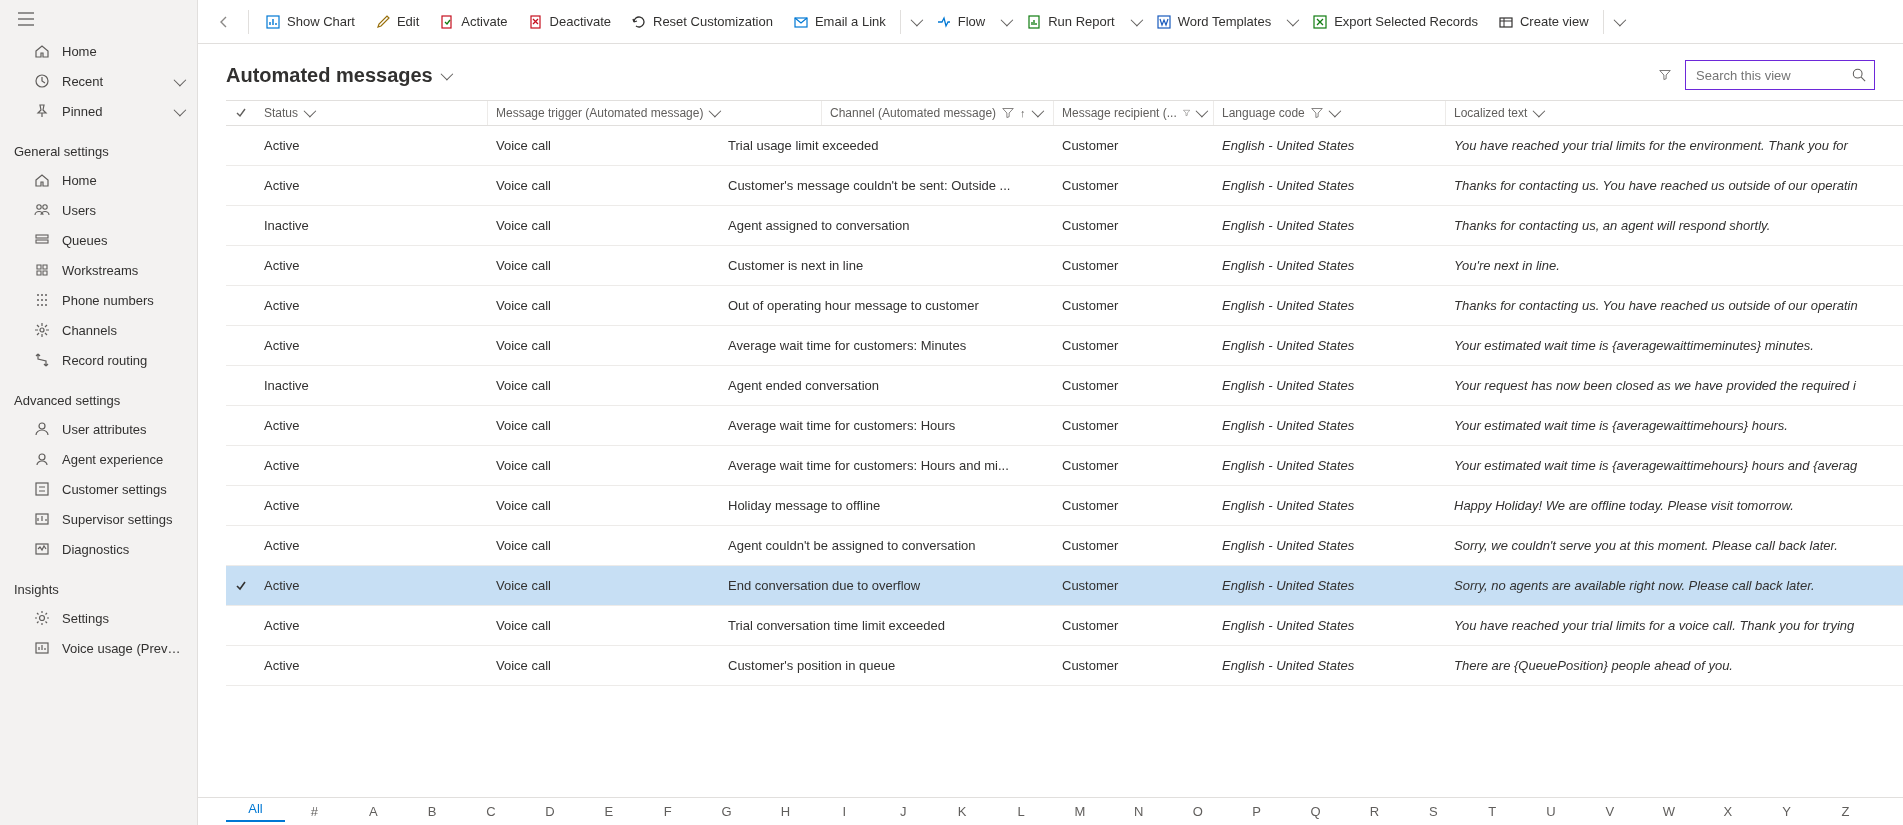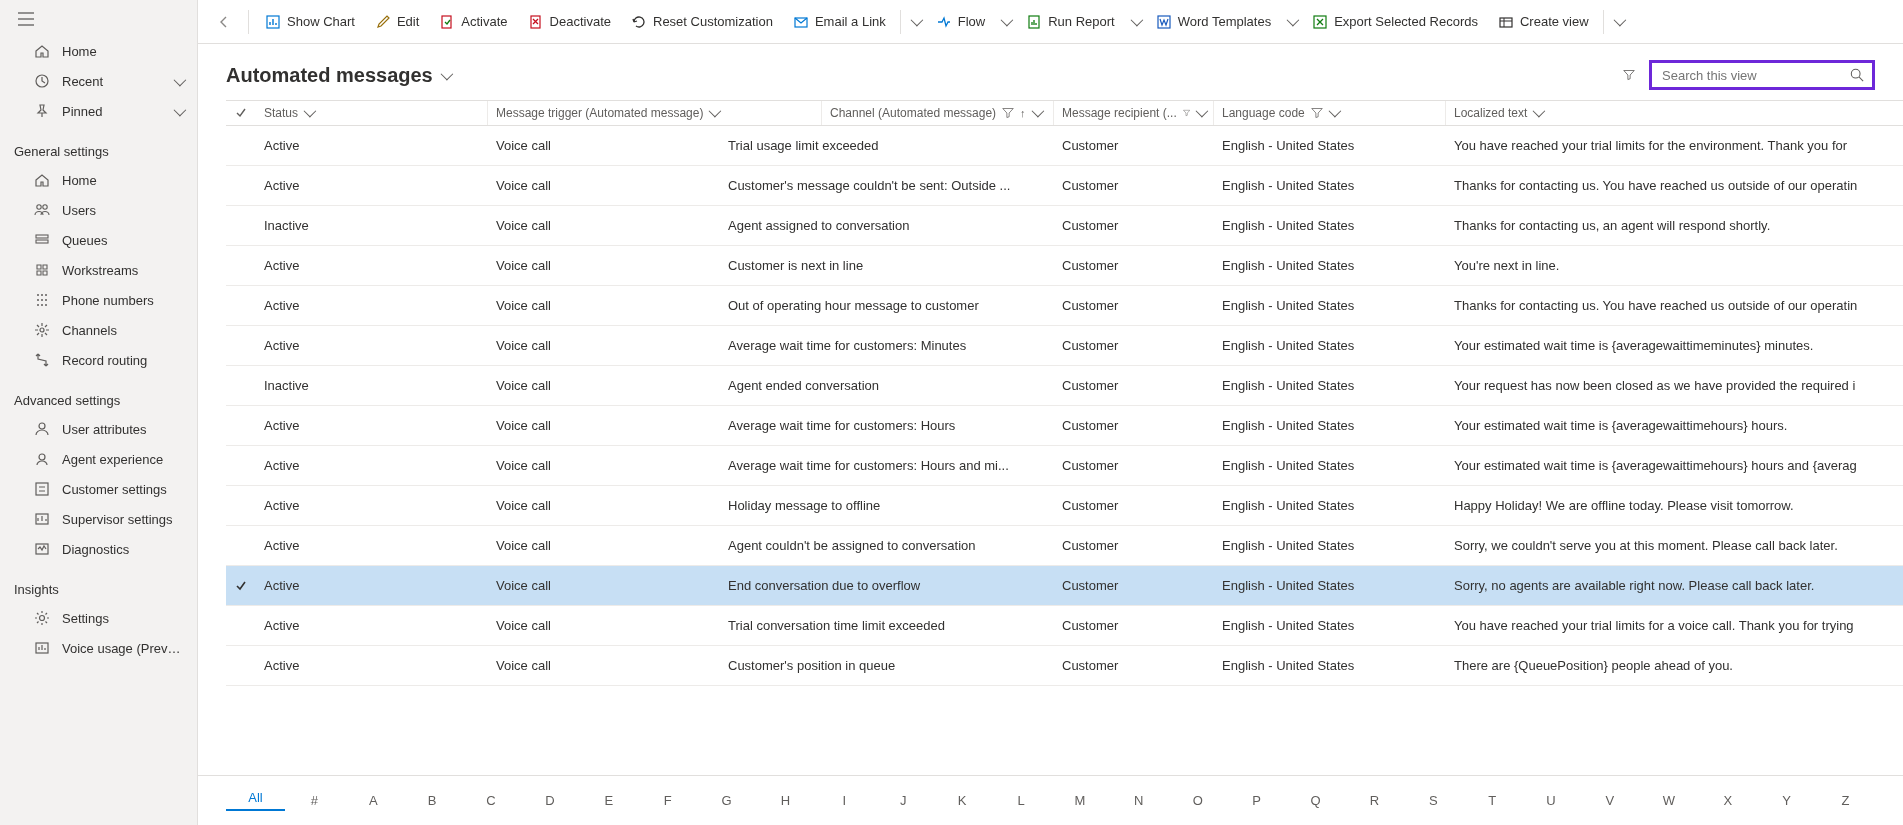--- a/index.html
+++ b/index.html
@@ -86,26 +86,26 @@
   .titlebar {
     display:flex;
     align-items:center;
     padding: 16px 28px 10px 28px;
     justify-content: space-between;
   }
   .titlebar .title-wrap { display:flex; align-items:center; gap:8px; cursor:pointer;}
   .titlebar h1 { margin:0; font-size:20px; font-weight:600; }
   .titlebar .tools { display:flex; align-items:center; gap:14px; }
   .search-box {
-    border:3px solid #6d28d9;
+    border:1px solid #6d28d9;
     height:30px;
     display:flex;
     align-items:center;
     padding:0 8px;
-    width:226px;
+    width:190px;
     justify-content: space-between;
   }
   .search-box input {
     border:none;
     outline:none;
     font-size:13px;
     width: 150px;
     background: transparent;
   }
   
@@ -131,26 +131,26 @@
   .grid-body { flex:1; overflow-y:auto; }
   .row {
     display:flex;
     height:40px;
     border-bottom:1px solid #edebe9;
     cursor:pointer;
   }
   .row.selected { background:#c7dff4; }
   .row .col { border-right:none; font-size:13px; color:#323130; }
   .row .c-check { color:#323130; }
-  .link { color:#0078d4; }
+  .link { color:#0078d4;font-style:italic; }
   
   .alpha {
     display:flex;
     border-top:1px solid #e1dfdd;
-    height:50px;
+    height:28px;
     align-items:center;
     padding: 0 28px;
     gap: 0;
   }
   .alpha .a {
     width:60px;
     text-align:center;
     color:#605e5c;
     cursor:pointer;
     font-size:13px;

